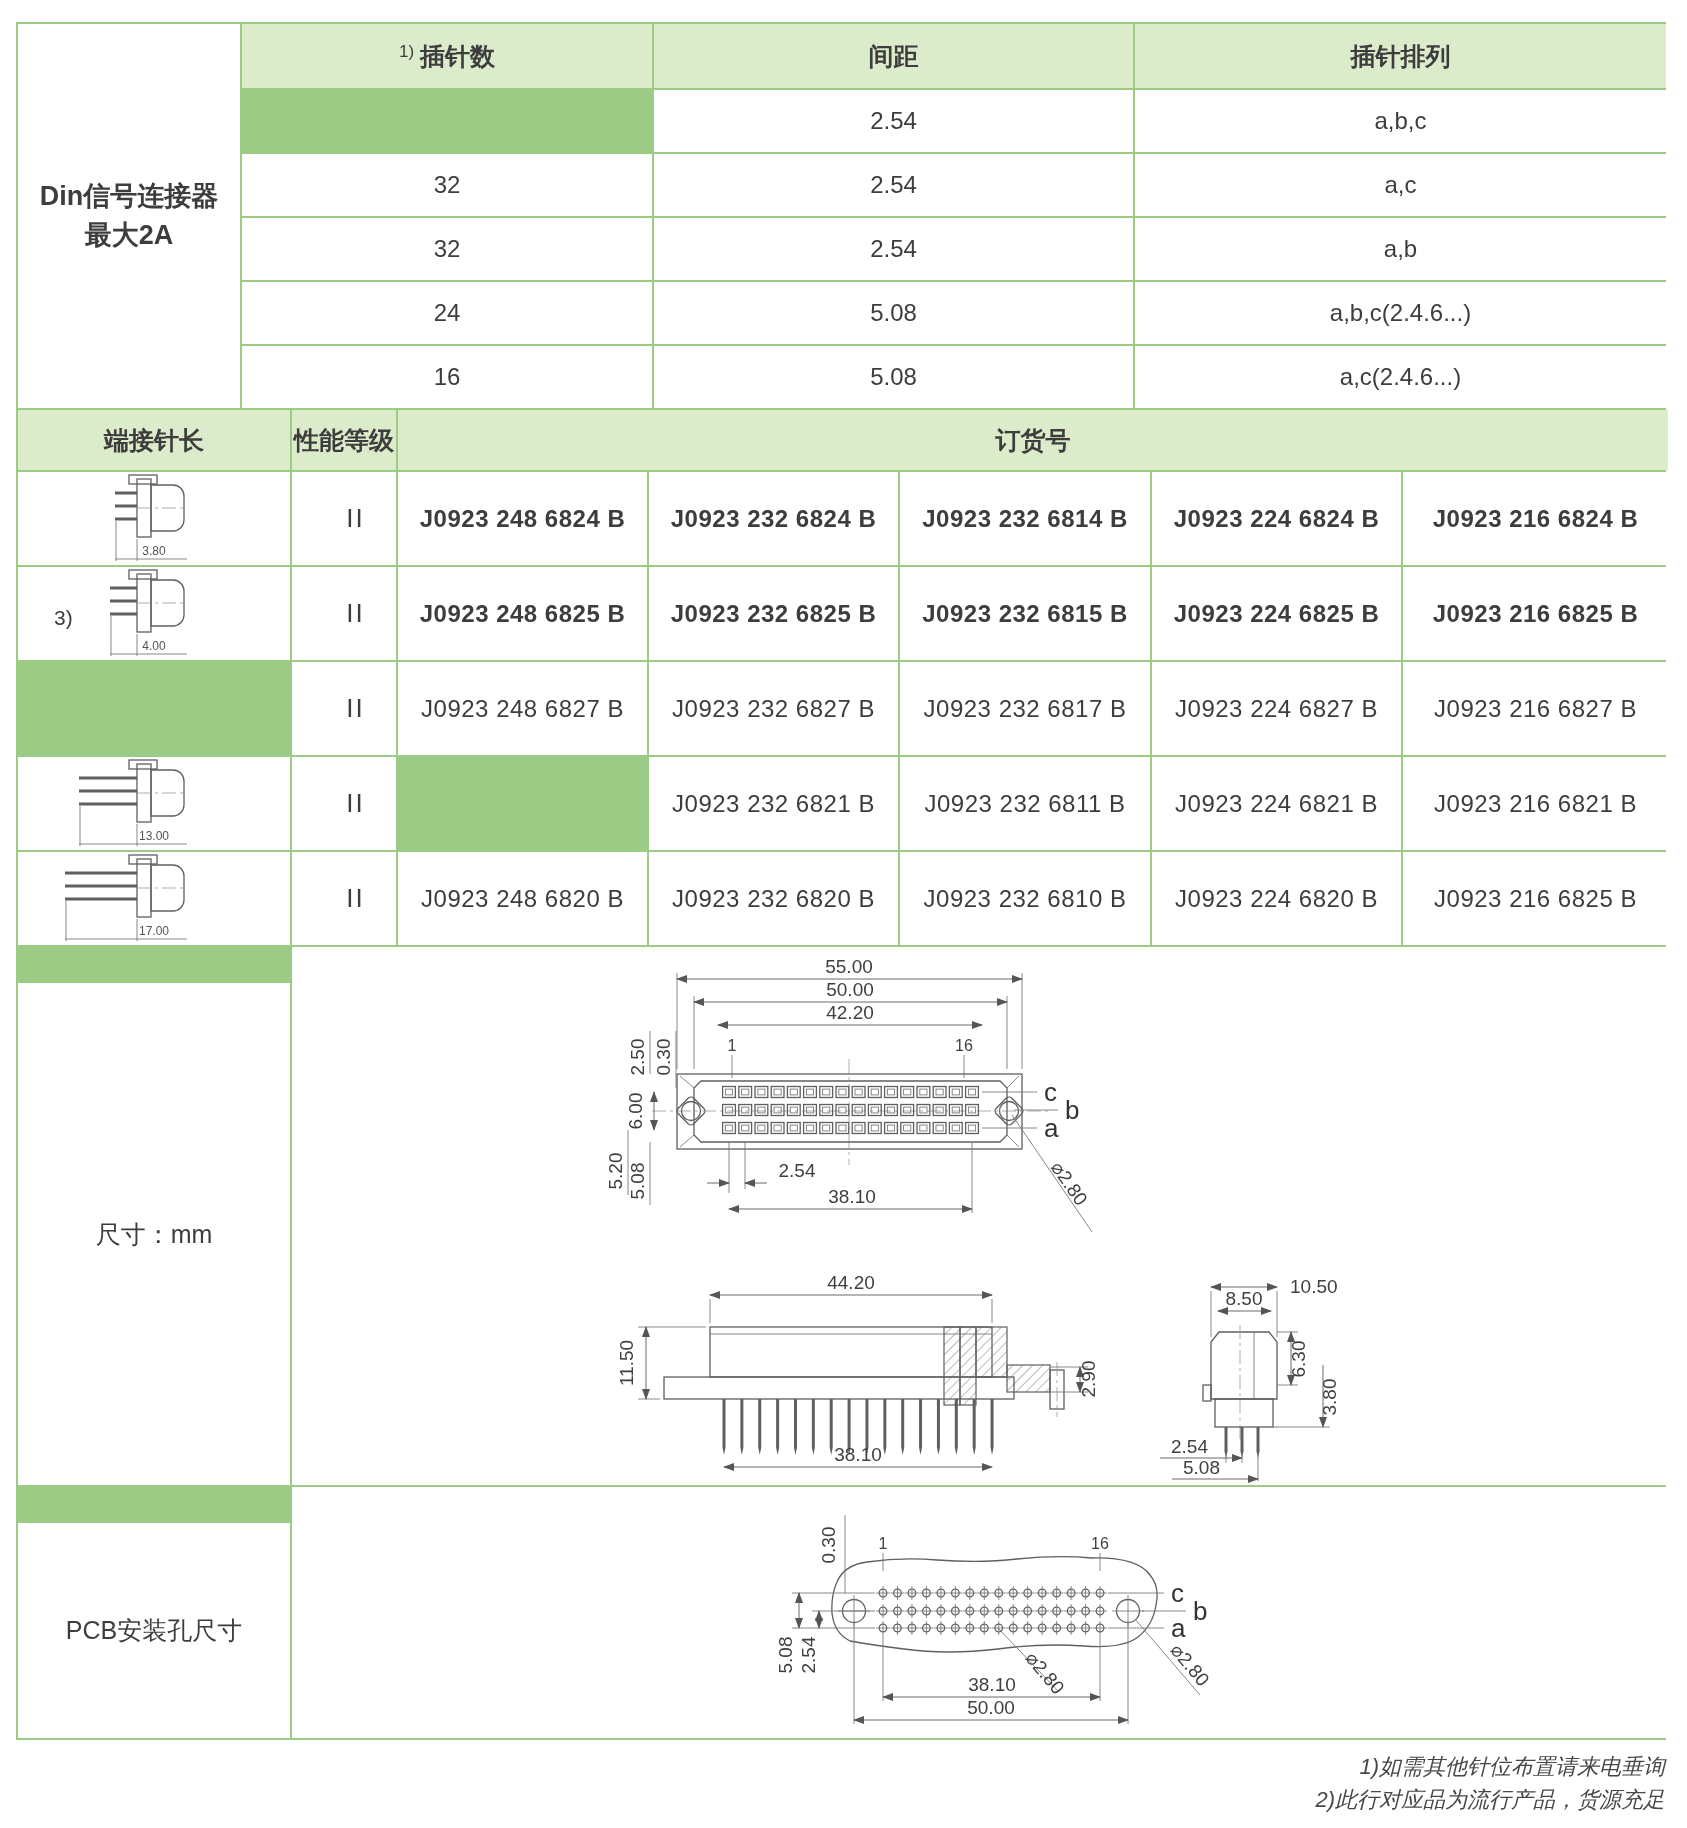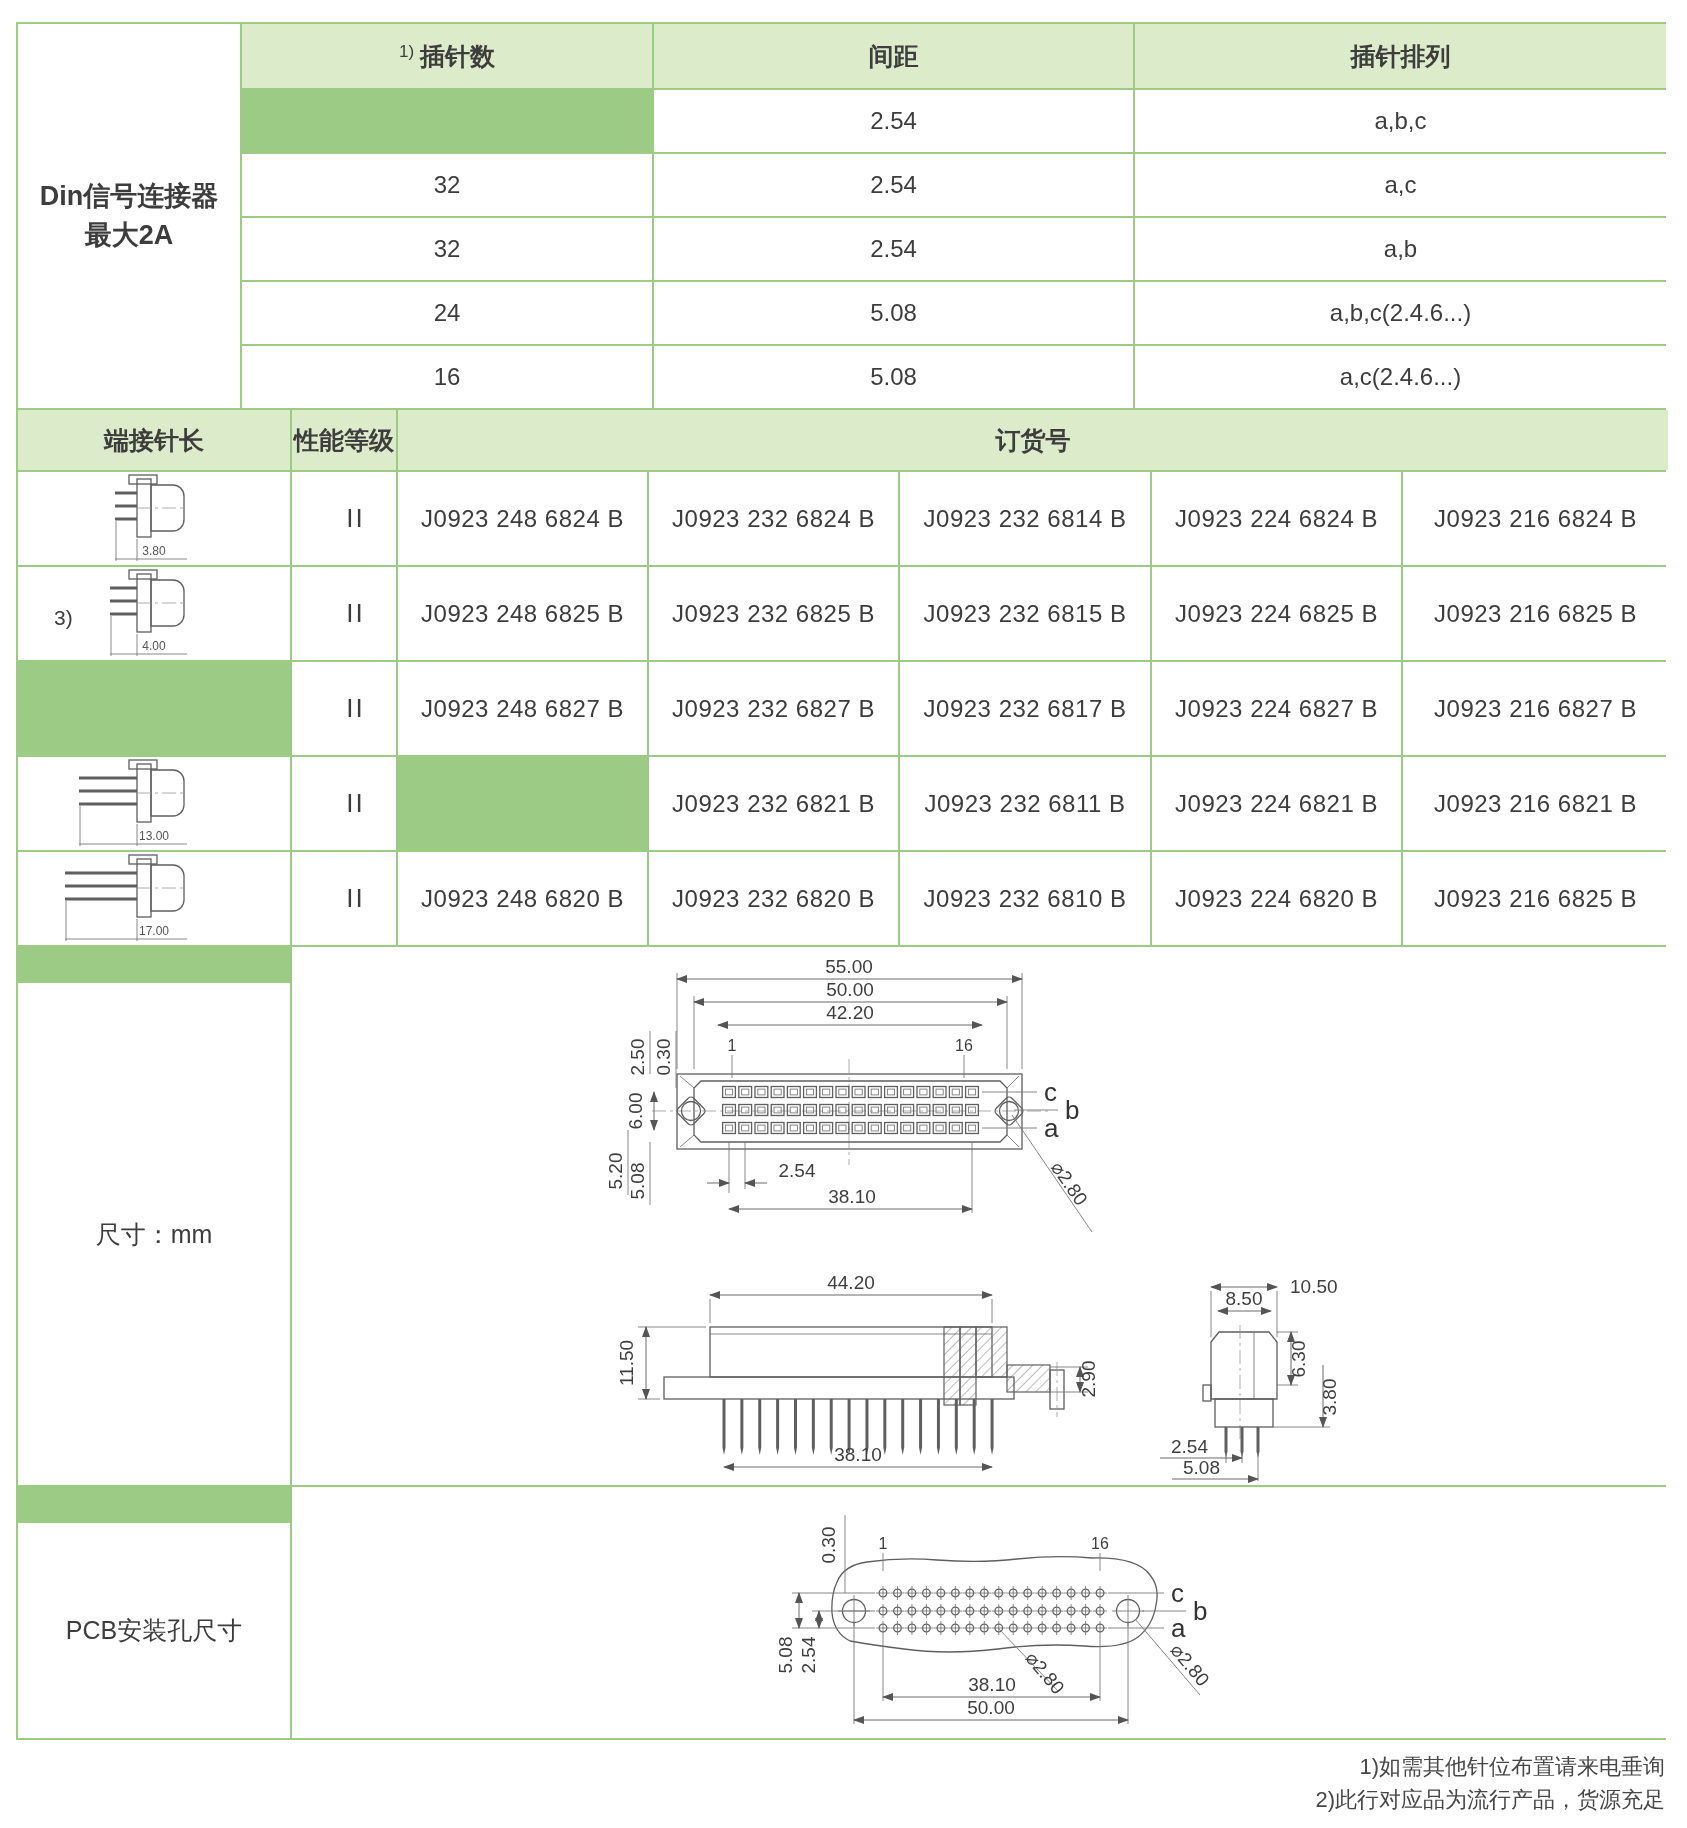--- a/index.html
+++ b/index.html
@@ -15,28 +15,28 @@
   .cell{background:#fff;display:flex;align-items:center;justify-content:center;text-align:center;}
   .cell.green{background:var(--c-head);}
   .t1{top:22px;grid-template-columns:222px 410px 479px 531px;grid-template-rows:64px repeat(5,62px);}
   .t2{top:408px;grid-template-columns:272px 104px 249px 249px 250px 249px 265px;grid-template-rows:60px repeat(5,93px);}
   .t3{top:945px;grid-template-columns:272px 1374px;grid-template-rows:538px 251px;}
   .product{flex-direction:column;font-weight:bold;font-size:27px;line-height:1.45;}
   .hcell{font-weight:bold;font-size:25px;}
   .sup{font-size:17px;font-weight:normal;margin-right:6px;position:relative;top:-4px;}
   .val{font-size:24px;}
   .order{font-size:24px;letter-spacing:0.5px;white-space:nowrap;}
-  .order.b{font-weight:normal;}
+  .order.b{font-weight:bold;}
   .grade{font-size:26px;letter-spacing:2px;padding-left:23px;}
   .icon-cell{position:relative;}
   .row-note{position:absolute;left:36px;top:42%;font-size:21px;}
   .seclabel{font-size:25px;margin-top:36px;}
   .drawwrap{position:relative;padding:0;overflow:hidden;}
   .drawwrap svg{position:absolute;left:0;top:0;}
-  .footnotes{position:absolute;right:22px;top:1750px;text-align:right;font-size:22px;line-height:1.5;color:#474747;}
+  .footnotes{position:absolute;right:22px;top:1750px;text-align:right;font-size:22px;line-height:1.5;color:#474747;font-style:italic;}
   
   .ln{fill:none;stroke:var(--c-draw);stroke-width:1.3px;}
   .lnthin{fill:none;stroke:#7a7a7a;stroke-width:0.9px;}
   .dimln{fill:none;stroke:#6b6b6b;stroke-width:1px;}
   .cl{fill:none;stroke:#9a9a9a;stroke-width:0.8px;stroke-dasharray:14 4 3 4;}
   .pin{stroke:var(--c-draw);stroke-width:3px;}
   .fillg{fill:var(--c-draw);stroke:none;}
   .dtxt{font-family:"Liberation Sans","DejaVu Sans",sans-serif;font-size:19px;fill:#3f3f3f;}
   .dtxt-s{font-family:"Liberation Sans","DejaVu Sans",sans-serif;font-size:16px;fill:#3f3f3f;}
   .rowL{font-family:"Liberation Sans","DejaVu Sans",sans-serif;font-size:26px;fill:#333;}

